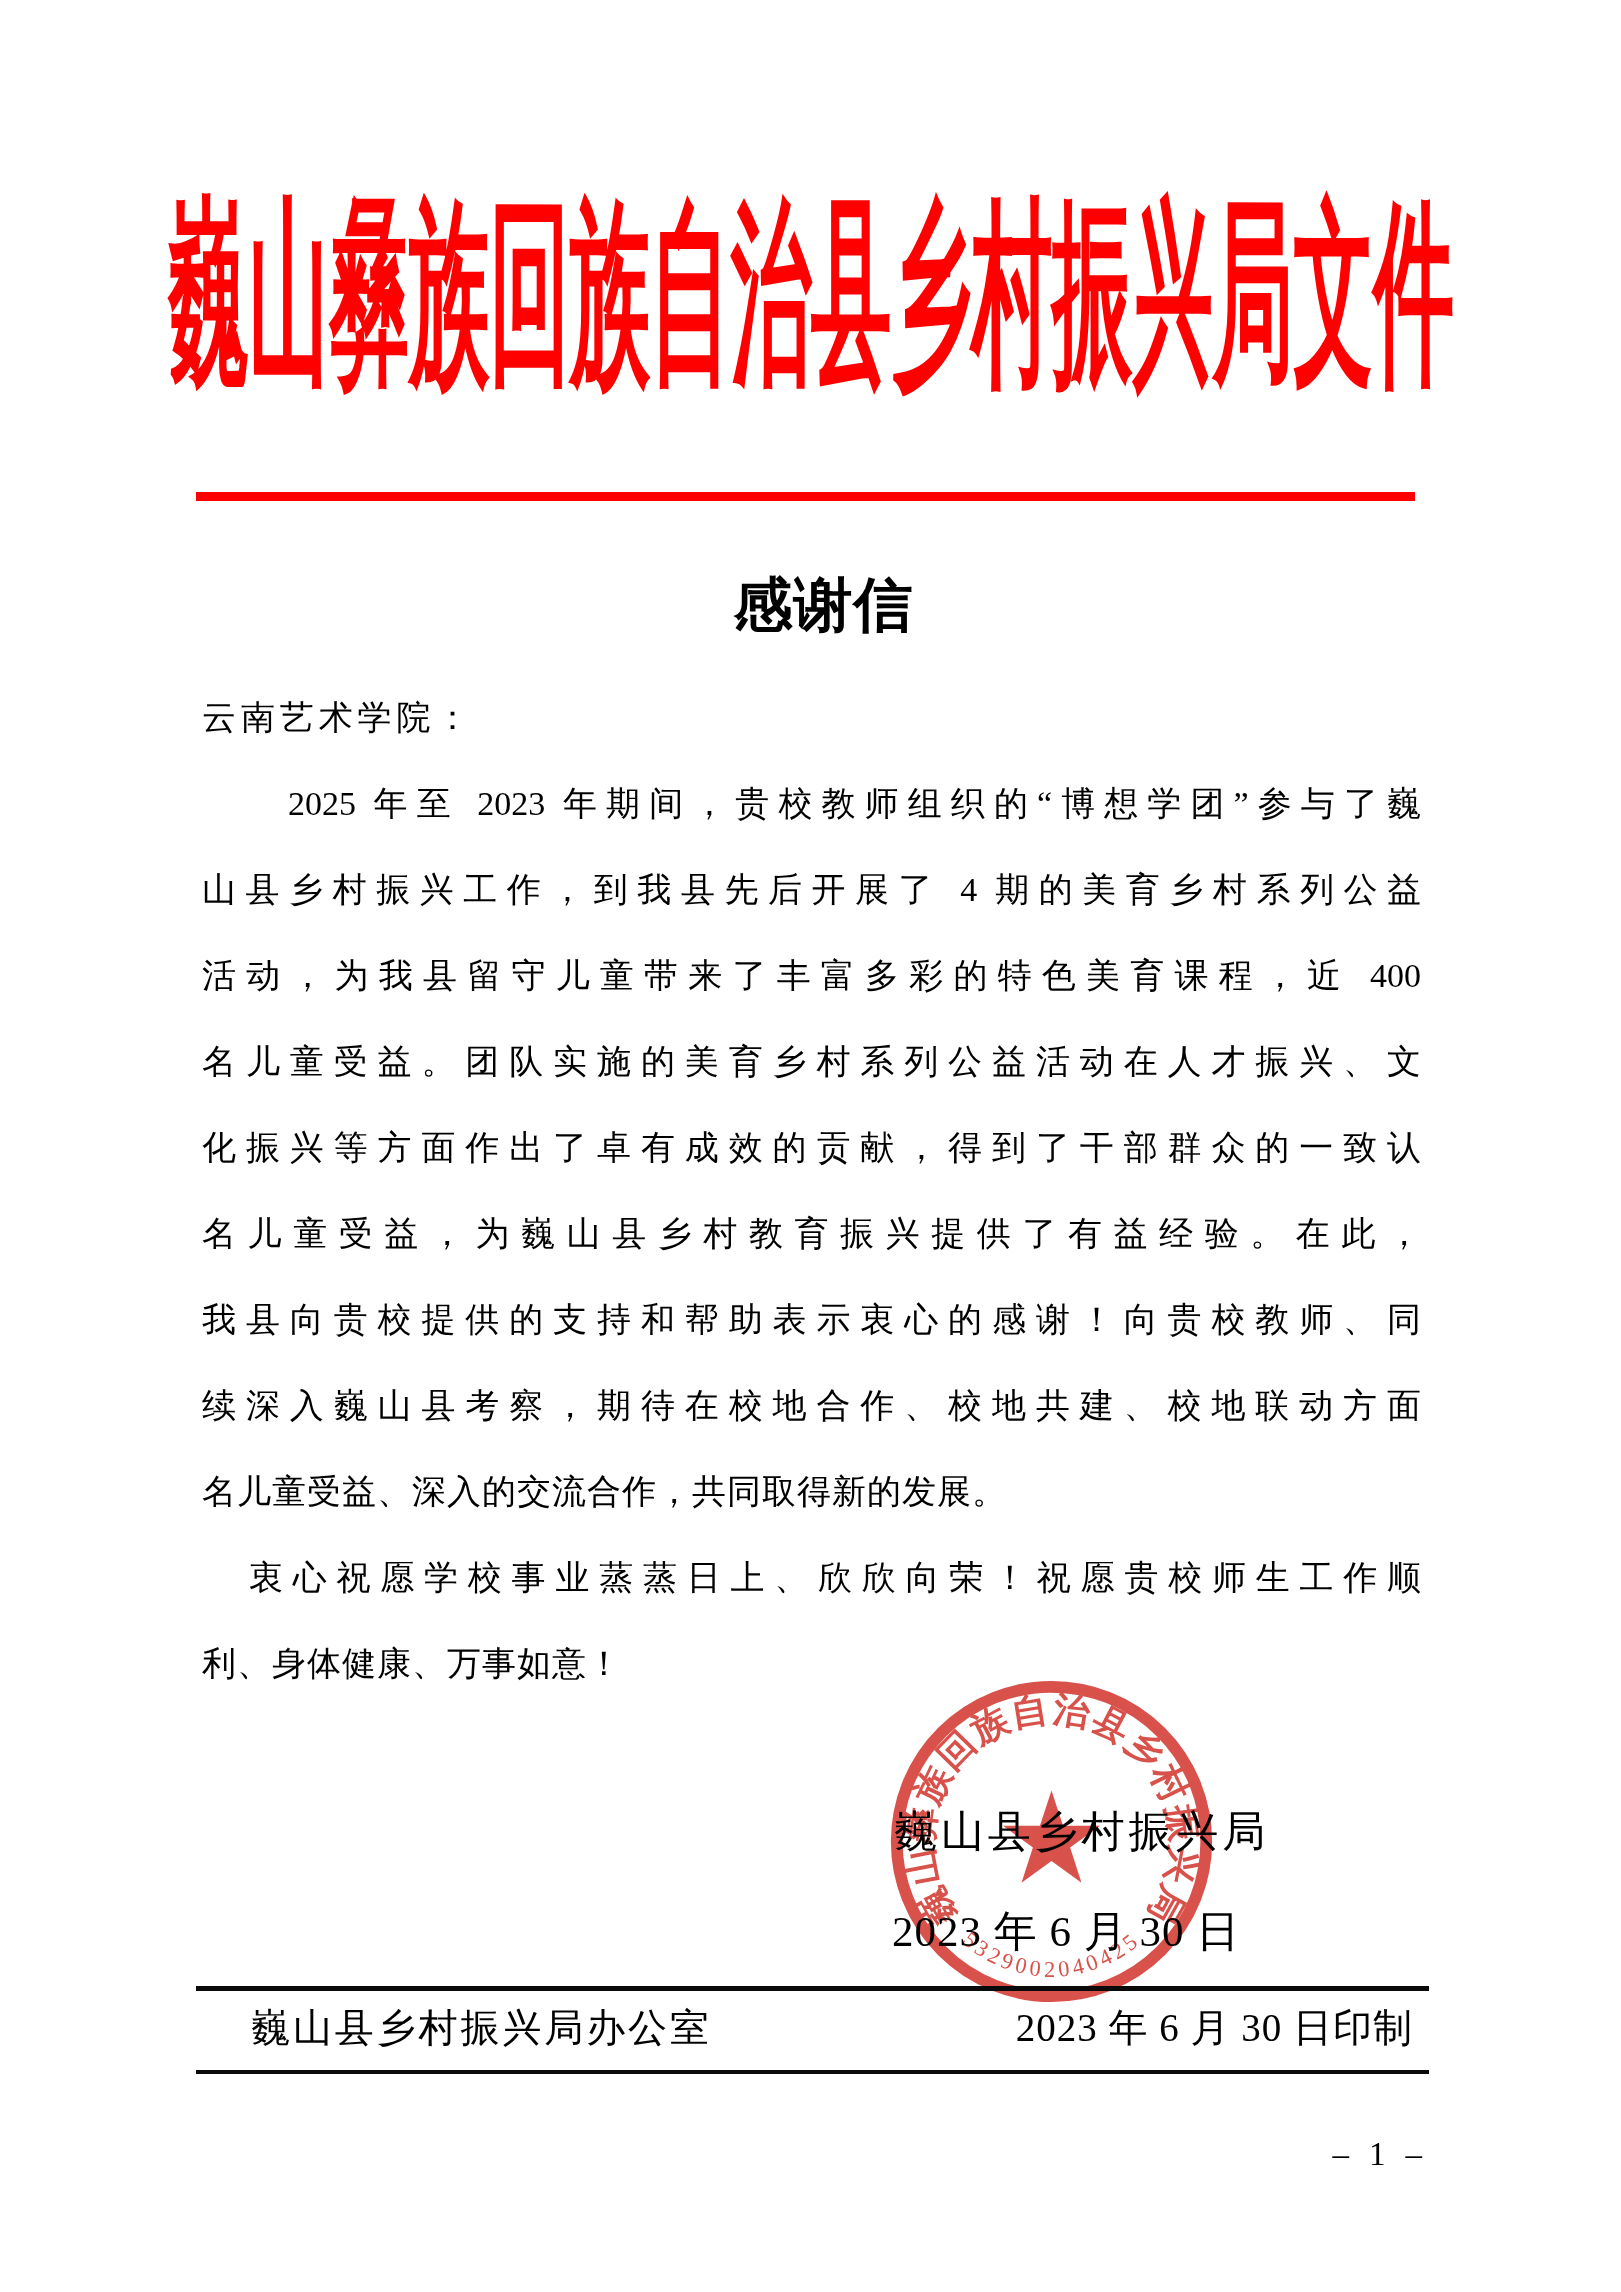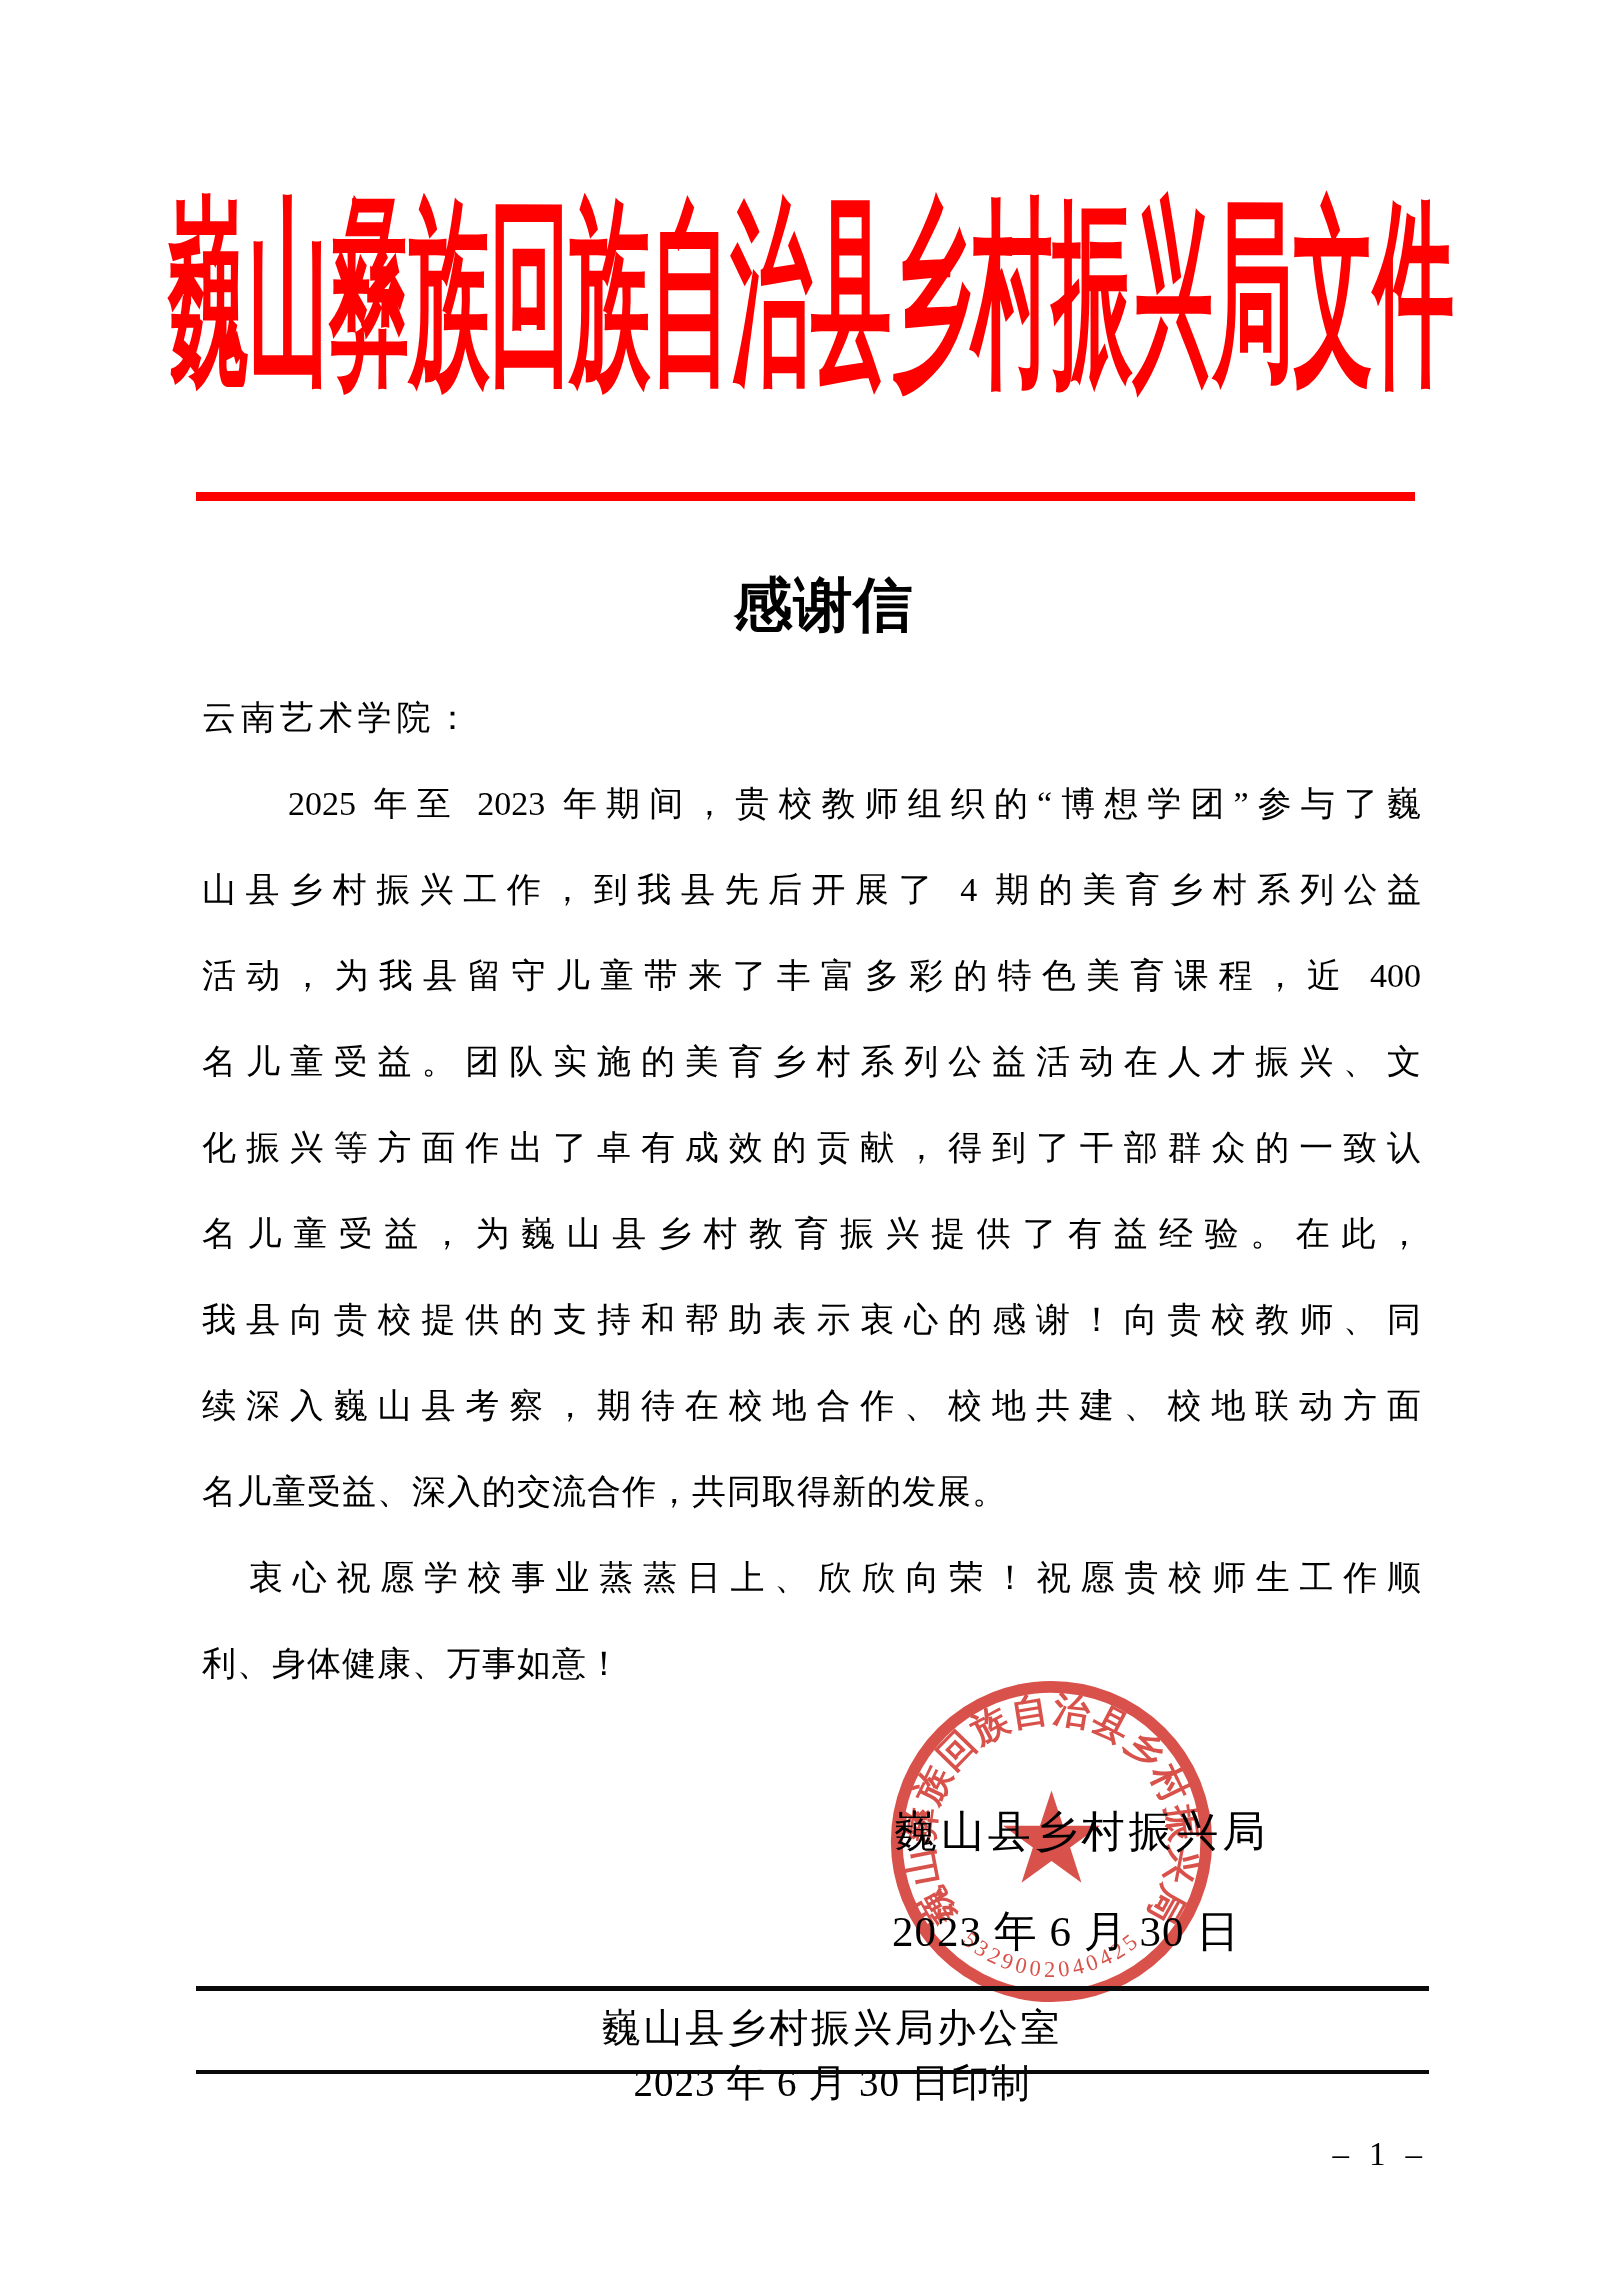--- a/index.html
+++ b/index.html
@@ -77,21 +77,21 @@
   .seal .arc-code  { font-size:23px; letter-spacing:4px; }
 
   
   .footer-rule-top {
     position:absolute; left:196px; top:1986px;
     width:1233px; height:4.9px; background:#0a0a0a;
   }
   .footer-row {
     position:absolute; left:251px; top:2000px; width:1162px;
     display:flex; justify-content:space-between; align-items:center;
-    font-size:39px; line-height:55px;flex-direction:column;
+    font-size:39px; line-height:55px;
   }
   .footer-office { letter-spacing:2.9px; white-space:nowrap; }
   .footer-print  { letter-spacing:1px; white-space:nowrap; }
   .footer-rule-bottom {
     position:absolute; left:196px; top:2070px;
     width:1233px; height:3.9px; background:#0a0a0a;
   }
   .page-number {
     position:absolute; right:193px; top:2135px;
     font-size:33px; line-height:39px; letter-spacing:5.9px; white-space:nowrap;

